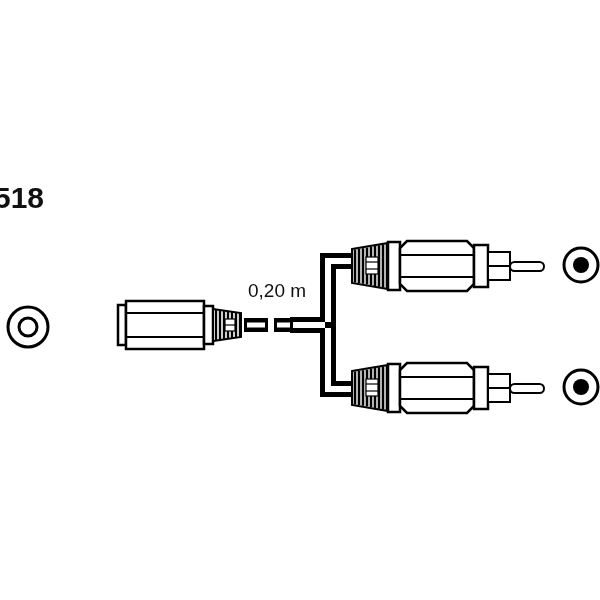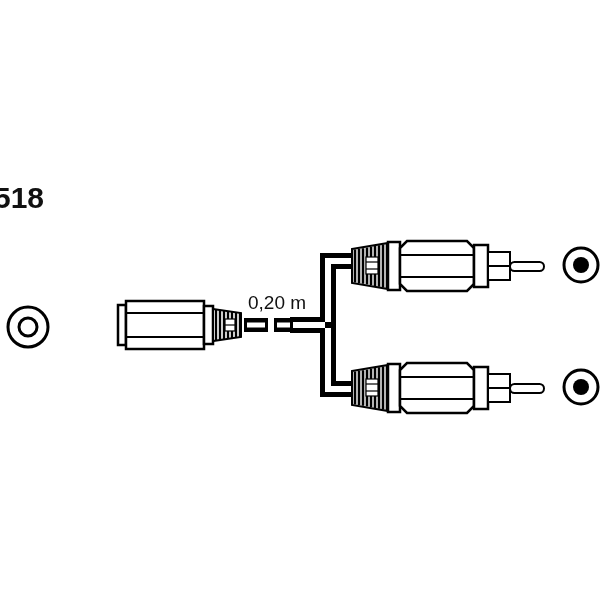--- a/index.html
+++ b/index.html
@@ -29,21 +29,20 @@
   }
   #length-label{
     position:absolute;
     left:248px;
     top:281px;
     font-size:19px;
     font-weight:normal;
     color:#111111;
     white-space:nowrap;
     line-height:1;
-    margin-top:12px;
   }
   svg.art{
     position:absolute;
     left:0;top:0;
     width:600px;height:600px;
     display:block;
   }
 </style>
 </head>
 <body>

